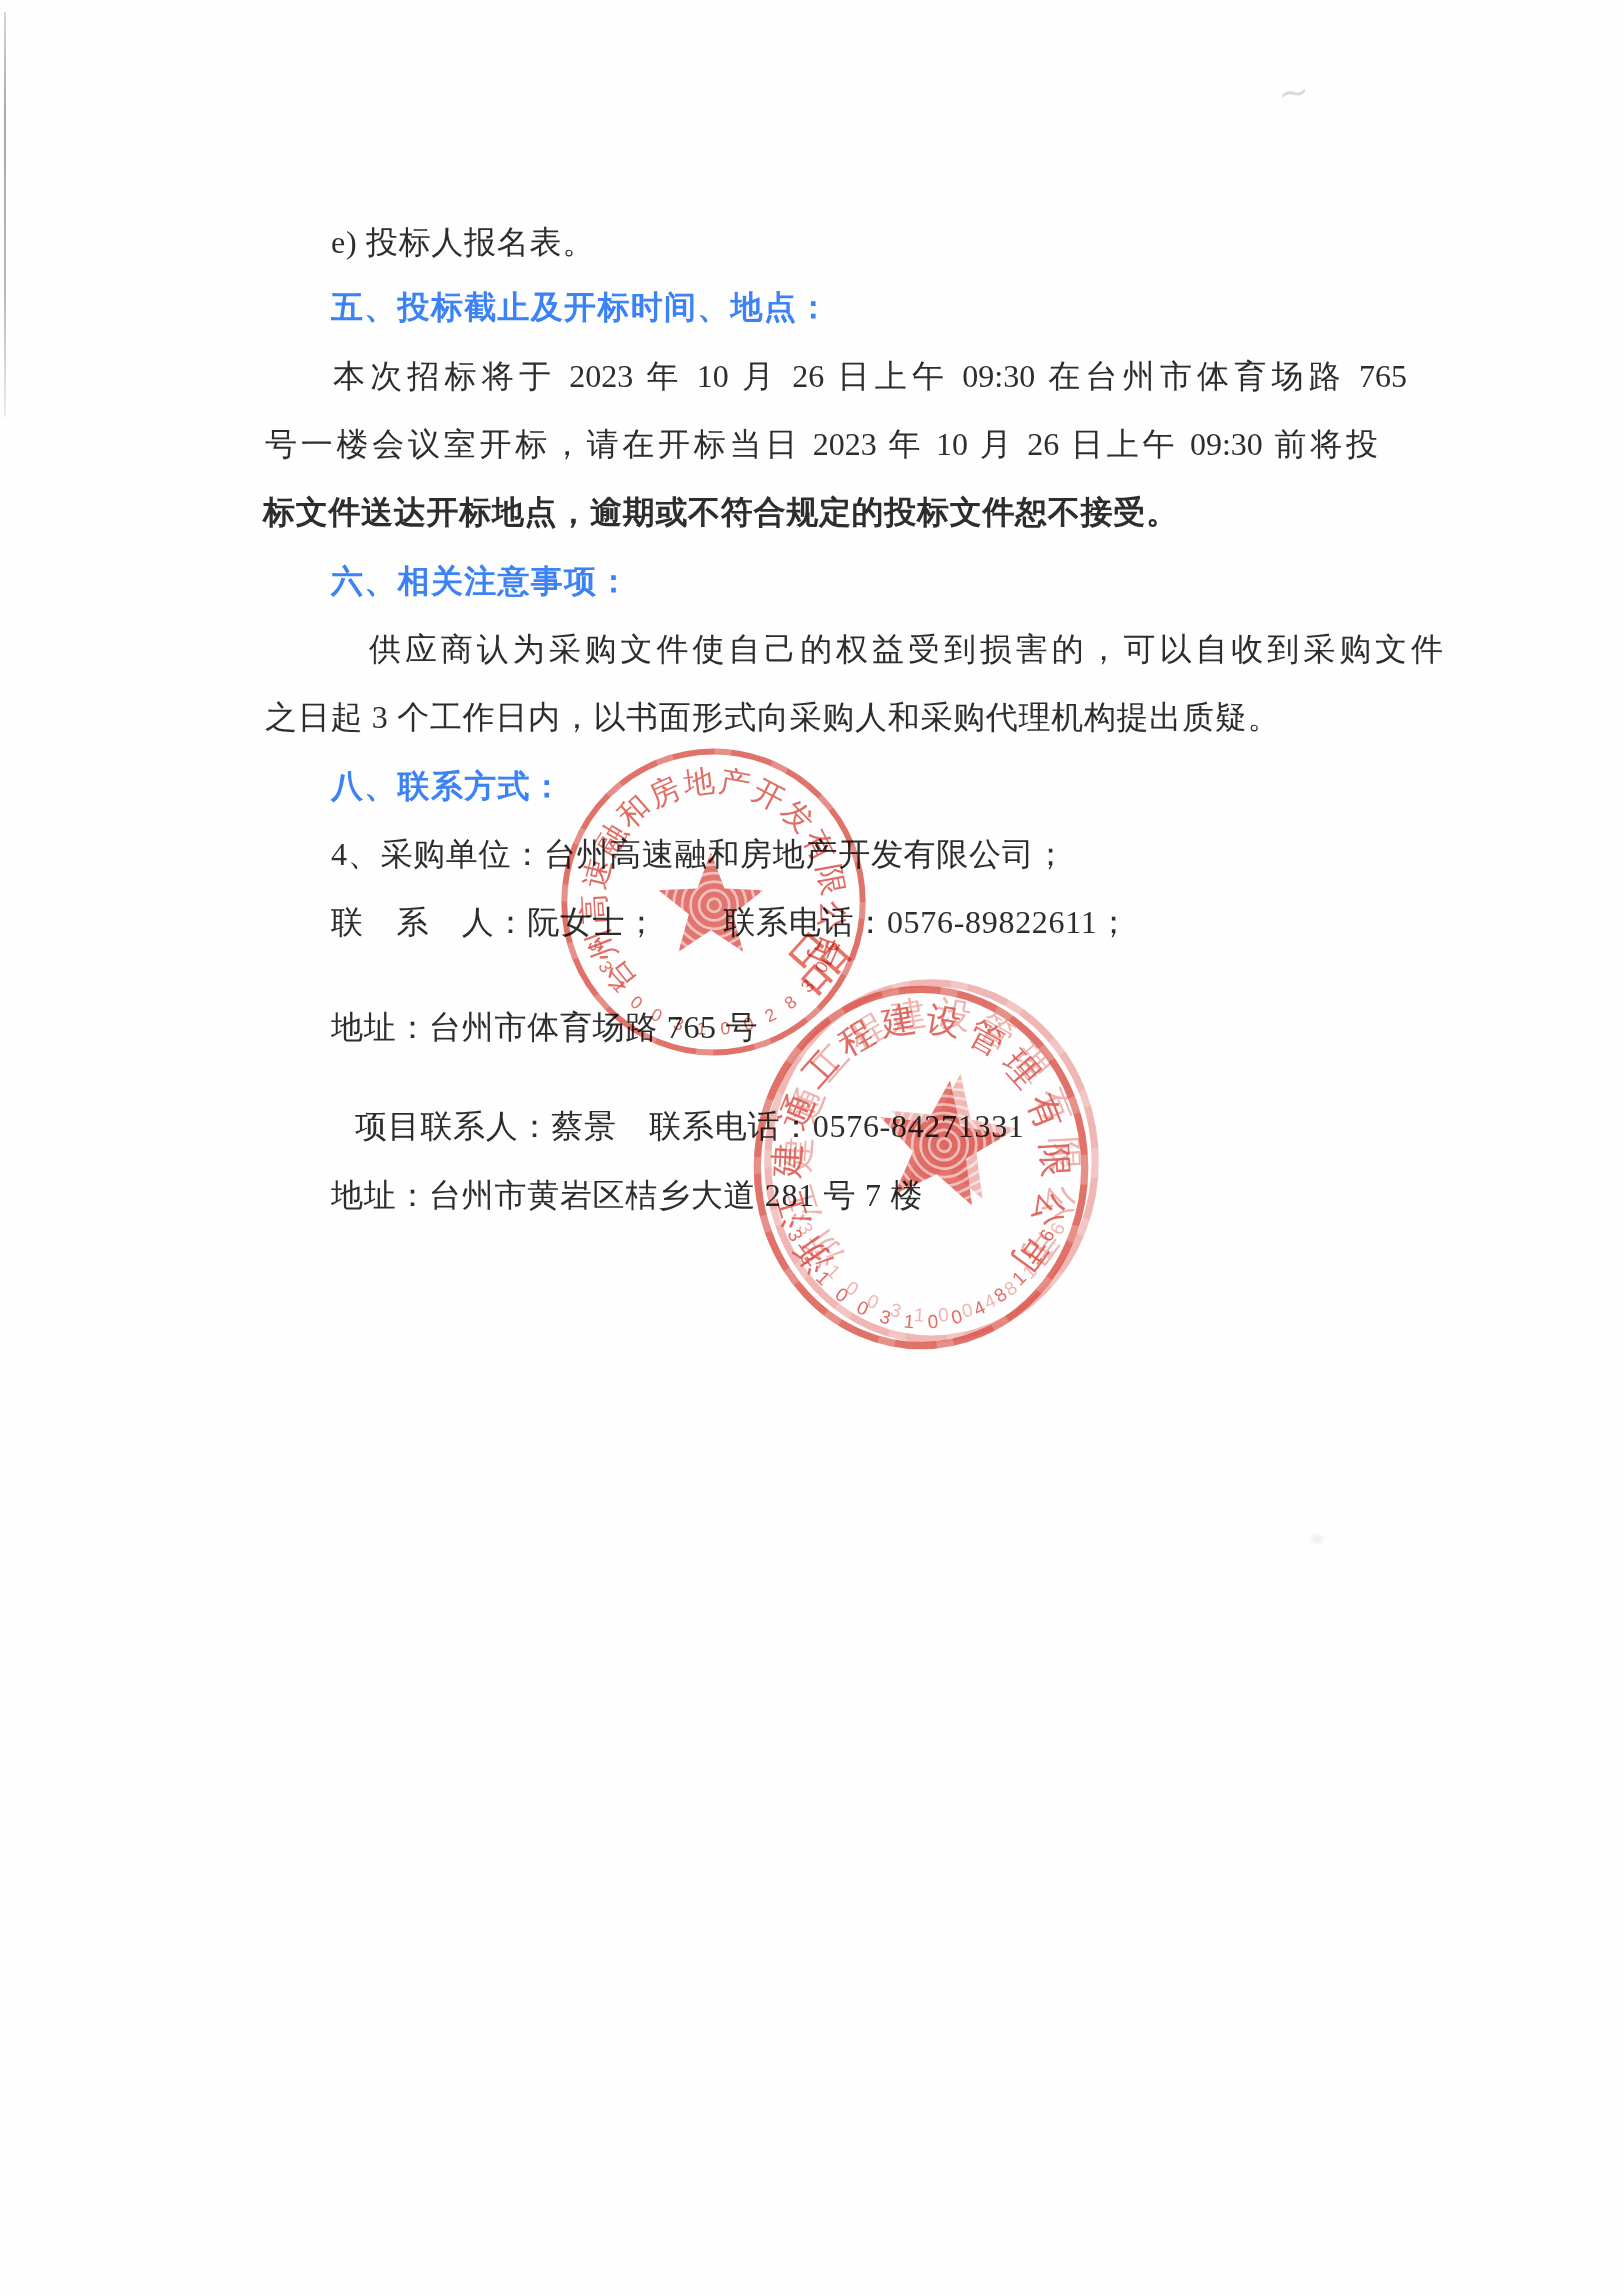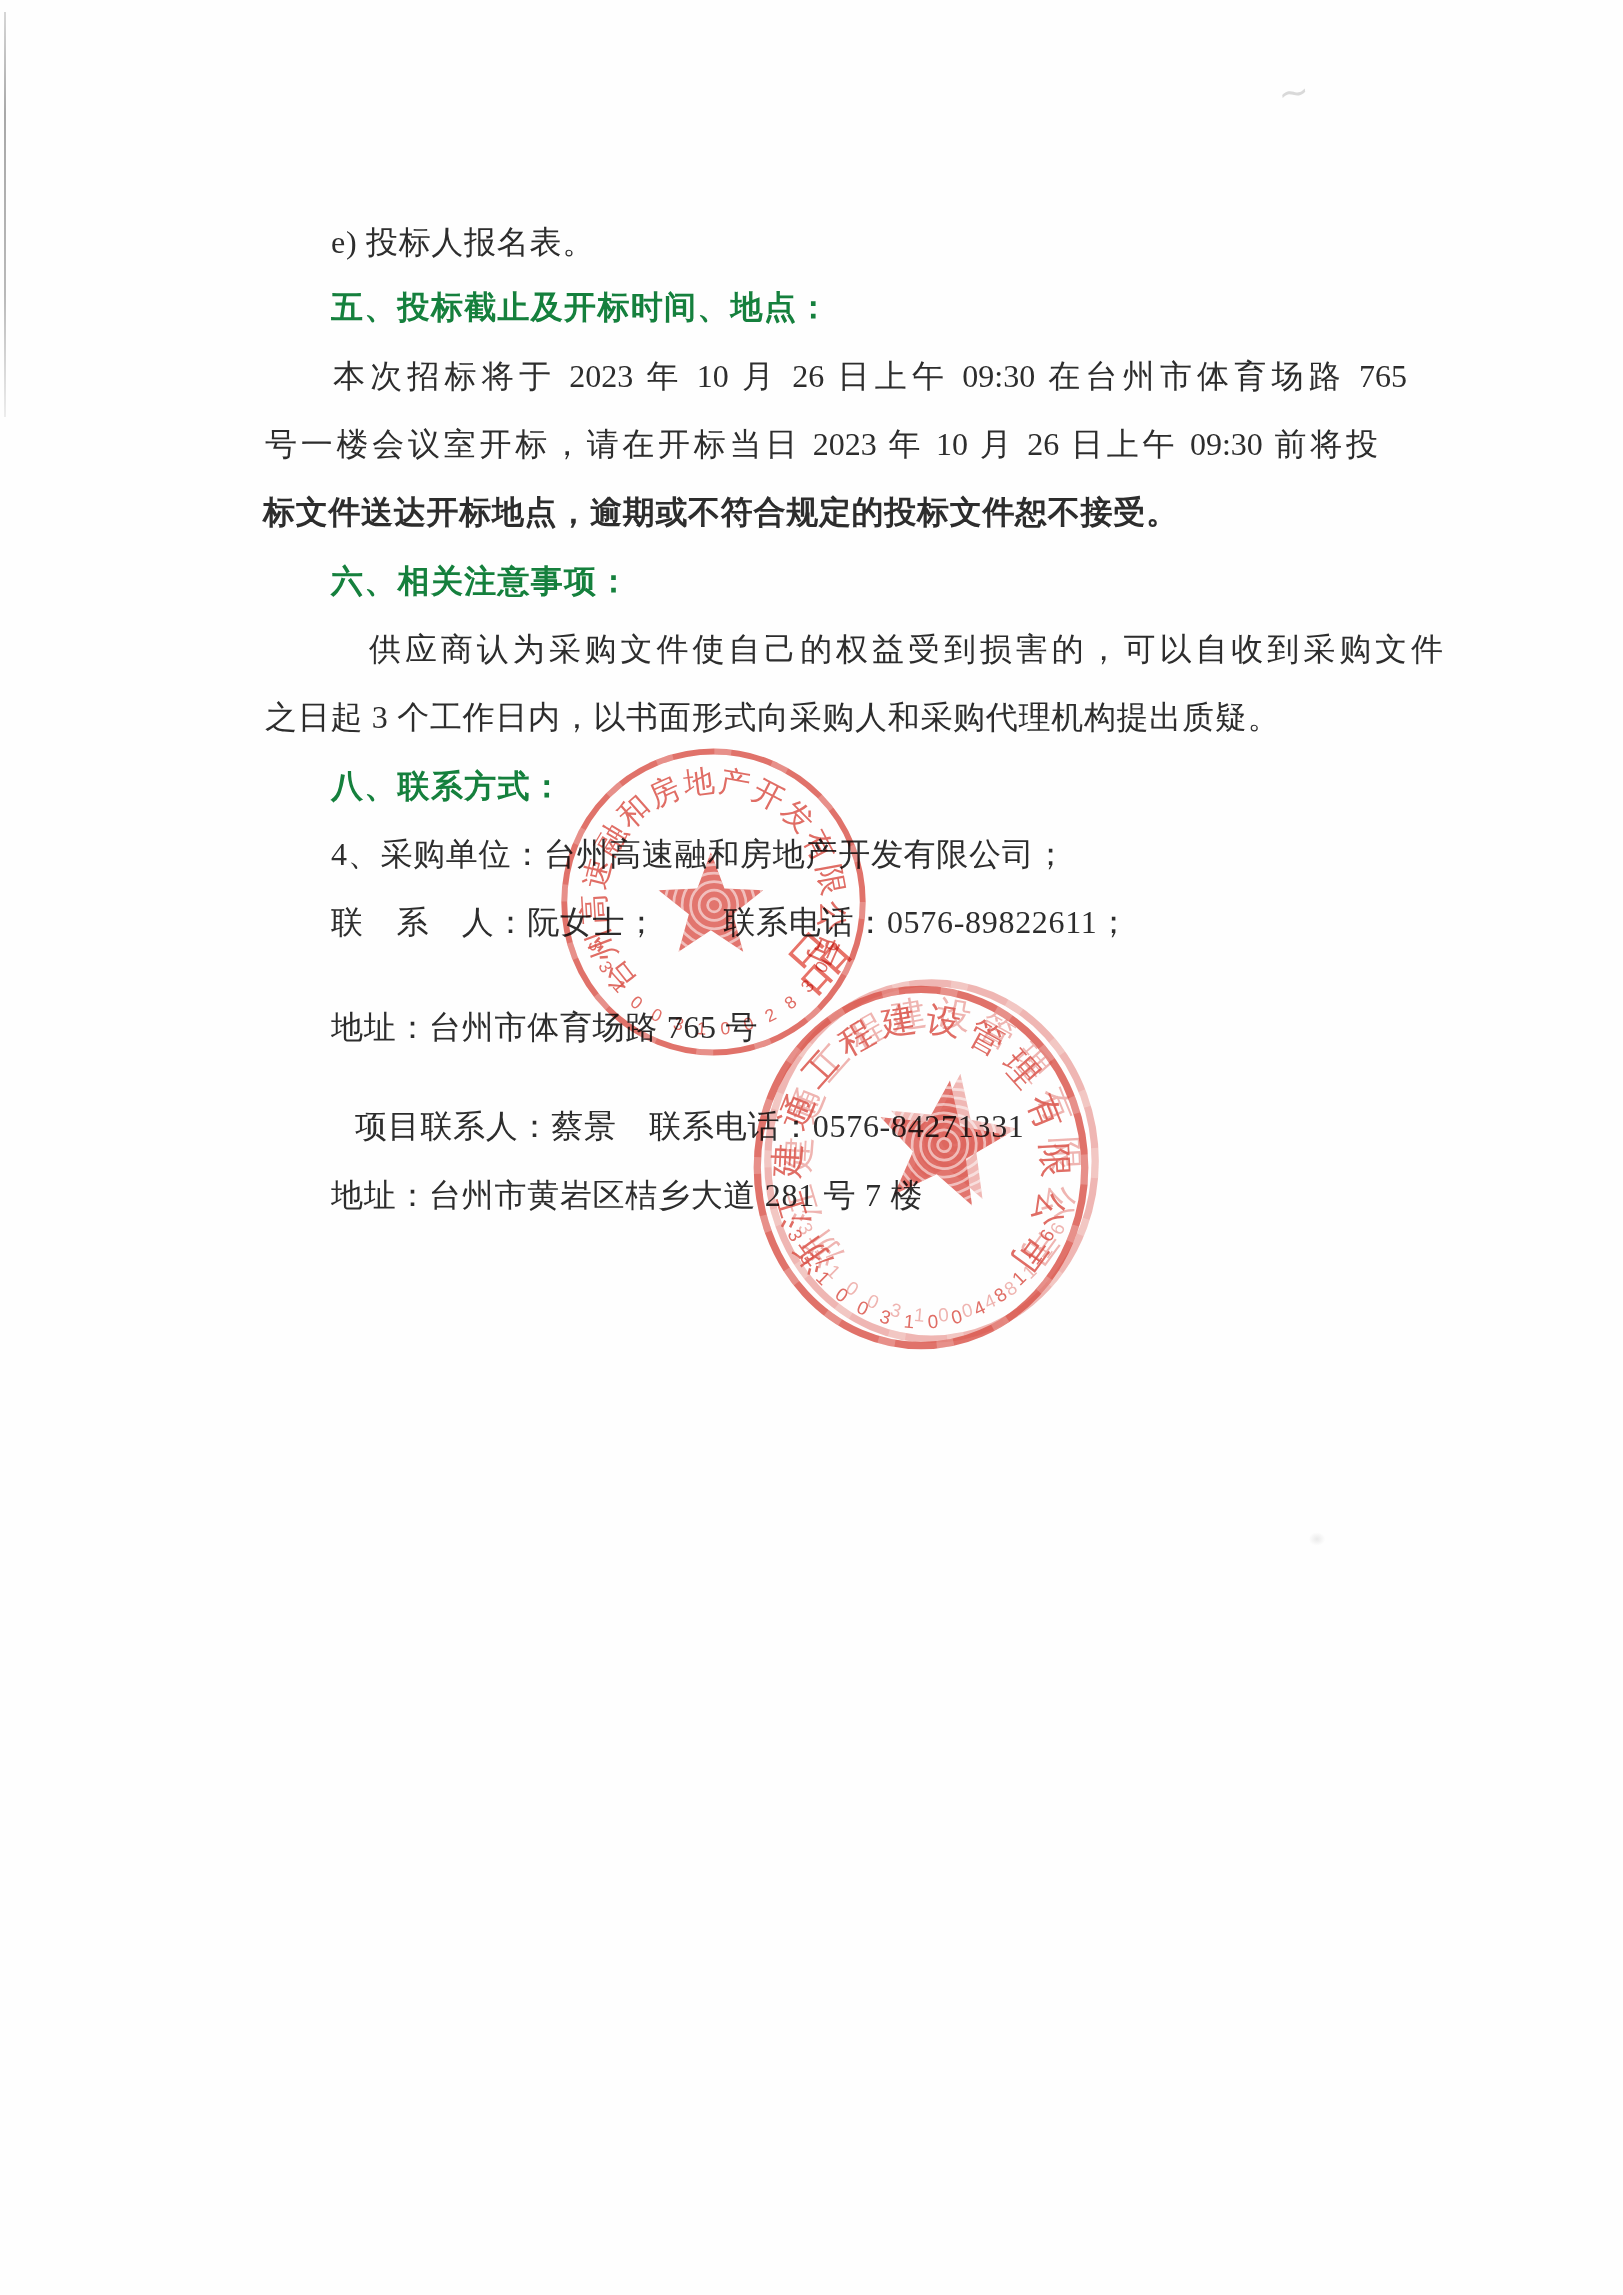--- a/index.html
+++ b/index.html
@@ -15,21 +15,21 @@
     position:absolute;
     font-size:32px;
     line-height:1.12;
     white-space:pre;
     letter-spacing:0.7px;
   }
   .heading{
     font-family:"Liberation Sans","DejaVu Sans",sans-serif;
     font-weight:700;
     letter-spacing:1.3px;
-    color:#15803d;
+    color:#3b82f6;
     text-align:center;
   }
   .justify{
     white-space:normal;
     text-align:justify;
     text-align-last:justify;
     letter-spacing:0;
   }
   .stamp{
     position:absolute;

